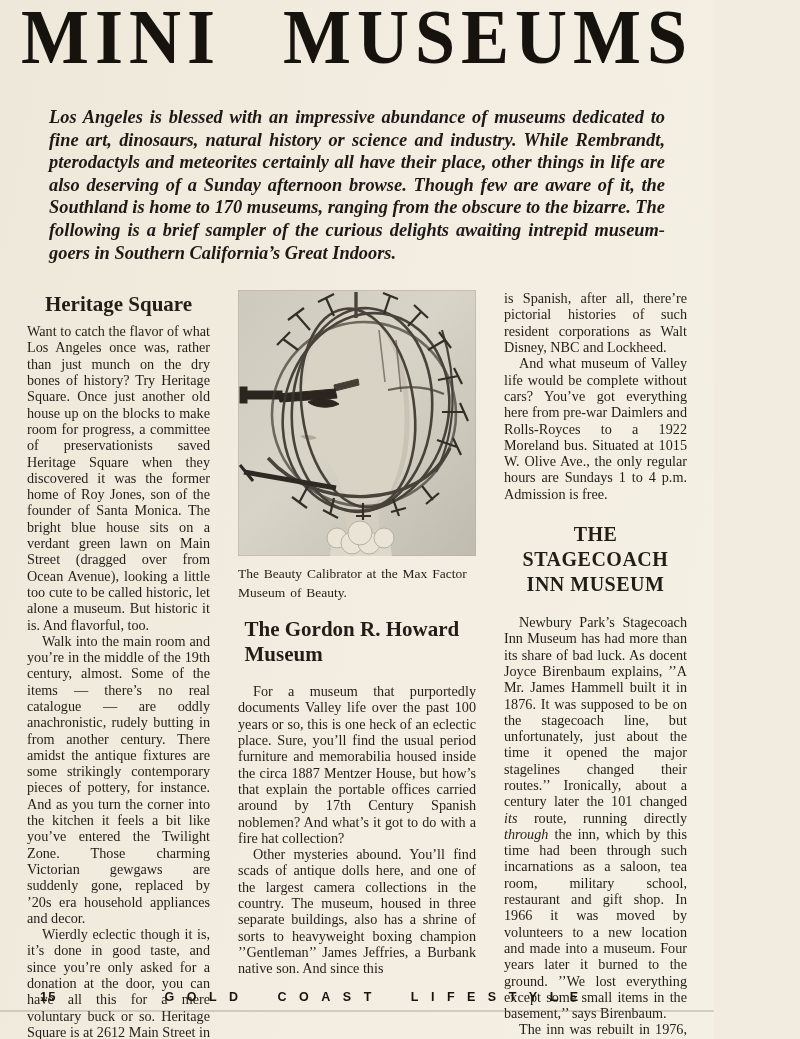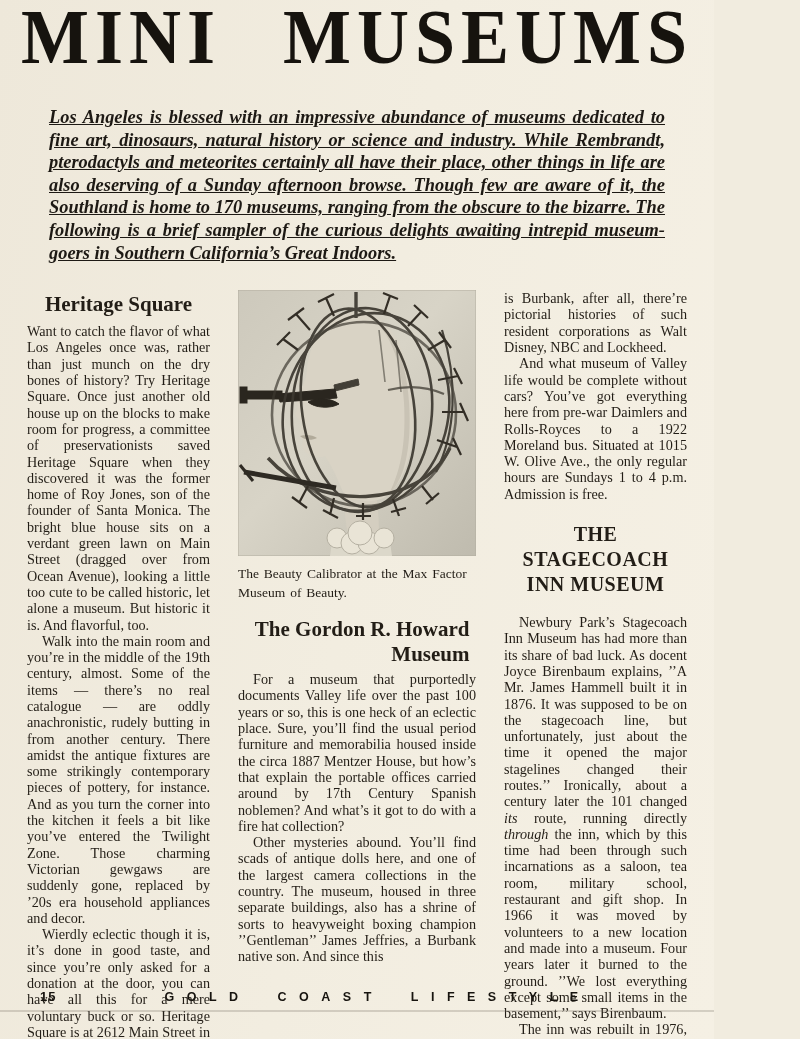--- a/index.html
+++ b/index.html
@@ -18,35 +18,35 @@
     text-align:center; white-space:nowrap;
     font-size:72px; line-height:64px; font-weight:bold;
     letter-spacing:6px; word-spacing:38px;
     transform:scaleY(1.08); transform-origin:top center;
     color:#16130e;
   }
   .intro {
     margin:40px 49px 0 49px;
     font-size:18.4px; line-height:22.6px;
     font-weight:bold; font-style:italic;
-    text-align:justify; color:#1d1914;text-decoration:underline;
+    text-align:justify; color:#1d1914;
   }
   .columns { display:flex; gap:28px; padding:0 27px; margin-top:26px; }
   .col { width:238px; }
   .col p {
     margin:0; font-size:14.2px; line-height:16.3px;
     text-align:justify; text-indent:15px;
   }
   .col p.flush { text-indent:0; }
   .h-heritage {
     margin:2px 0 7px 0; text-align:center;
     font-size:21px; line-height:24px; font-weight:bold;
   }
   .h-gordon {
-    margin:15px auto 4px auto; max-width:225px; text-align:right;
+    margin:15px auto 16px auto; max-width:225px; text-align:left;
     font-size:21px; line-height:25px; font-weight:bold;
   }
   .h-stagecoach {
     margin:20px auto 17px auto; max-width:195px; text-align:center;
     font-size:20px; line-height:25px; font-weight:bold; letter-spacing:0.5px;
   }
   .photo { width:238px; height:266px; }
   .photo svg { display:block; }
   .caption {
     margin:8px 0 0 0 !important;
@@ -146,21 +146,21 @@
           <path d="M2 175 L15 191" stroke="#2e2a23" stroke-width="3" fill="none"></path>
         </svg>
       </div>
       <p class="caption">The Beauty Calibrator at the Max Factor Museum of Beauty.</p>
       <h2 class="h-gordon">The Gordon R. Howard Museum</h2>
       <p>For a museum that purportedly documents Valley life over the past 100 years or so, this is one heck of an eclectic place. Sure, you’ll find the usual period furniture and memorabilia housed inside the circa 1887 Mentzer House, but how’s that explain the portable offices carried around by 17th Century Spanish noblemen? And what’s it got to do with a fire hat collection?</p>
       <p>Other mysteries abound. You’ll find scads of antique dolls here, and one of the largest camera collections in the country. The museum, housed in three separate buildings, also has a shrine of sorts to heavyweight boxing champion ’’Gentleman’’ James Jeffries, a Burbank native son. And since this</p>
     </div>
 
     <div class="col">
-      <p class="flush">is Burbank, after all, there’re pictorial histories of such resident corporations as Walt Disney, NBC and Lockheed.</p>
+      <p class="flush">is Spanish, after all, there’re pictorial histories of such resident corporations as Walt Disney, NBC and Lockheed.</p>
       <p>And what museum of Valley life would be complete without cars? You’ve got everything here from pre-war Daimlers and Rolls-Royces to a 1922 Moreland bus. Situated at 1015 W. Olive Ave., the only regular hours are Sundays 1 to 4 p.m. Admission is free.</p>
       <h2 class="h-stagecoach">THE STAGECOACH INN MUSEUM</h2>
       <p><span>Newbury Park’s Stagecoach Inn Museum has had more than its share of bad luck. As docent Joyce Birenbaum explains, ’’A Mr. James Hammell built it in 1876. It was supposed to be on the stagecoach line, but unfortunately, just about the time it opened the major stagelines changed their routes.’’ Ironically, about a century later the 101 changed </span><i>its</i><span> route, running directly </span><i>through</i><span> the inn, which by this time had been through such incarnations as a saloon, tea room, military school, restaurant and gift shop. In 1966 it was moved by volunteers to a new location and made into a museum. Four years later it burned to the ground. ’’We lost everything except some small items in the basement,’’ says Birenbaum.</span></p>
       <p>The inn was rebuilt in 1976, faithfully reproducing the original structure, and furnished with Victorian era antiques and period odds and ends, much of it donated</p>
     </div>
 
   </div>
 
   <div class="footer">
     <span class="page-num">15</span>

